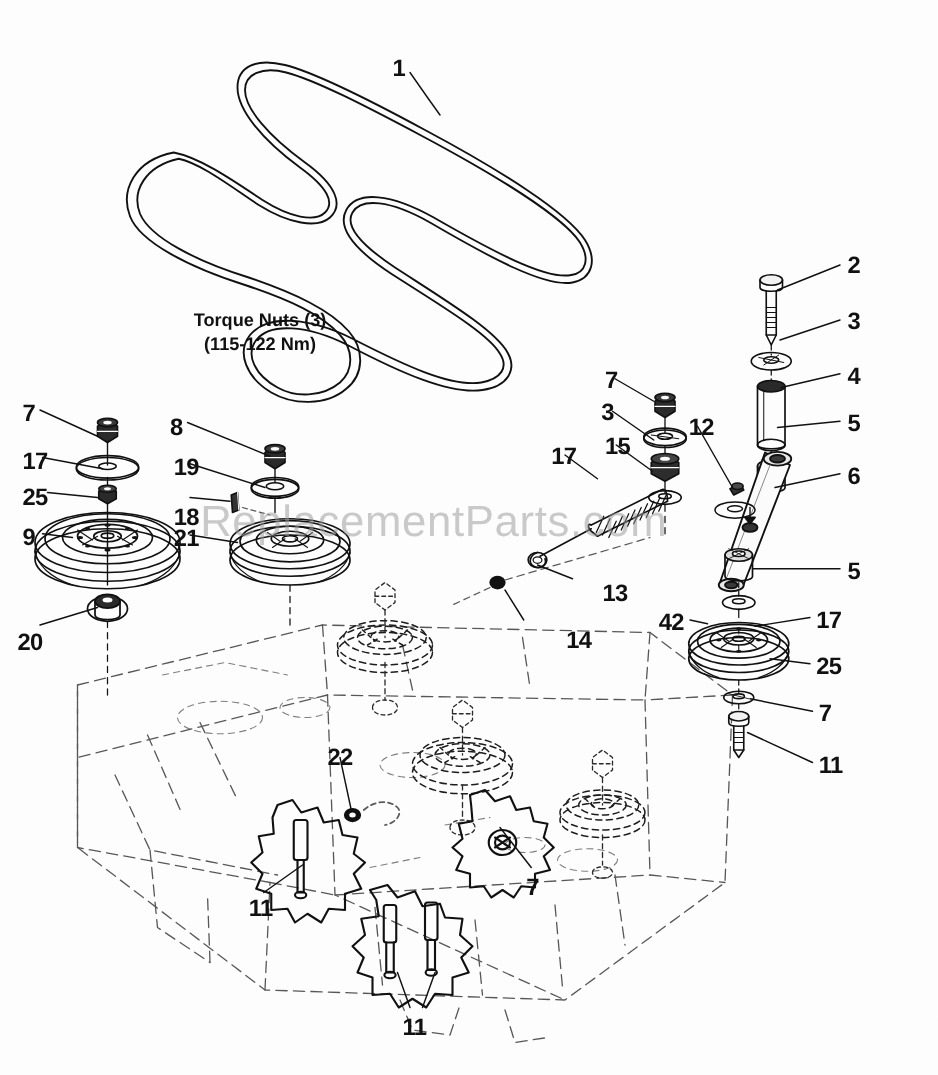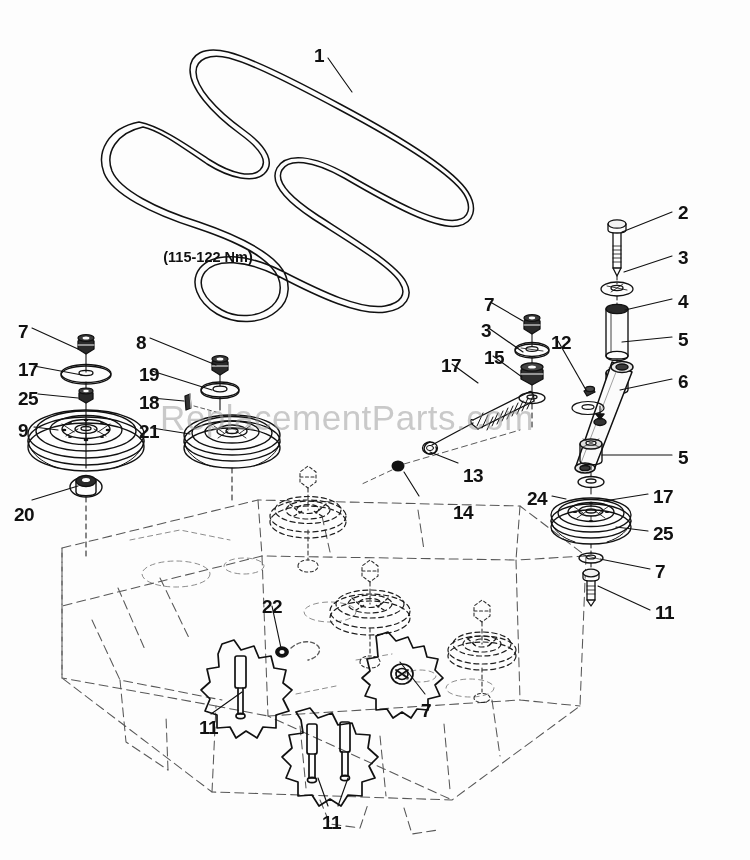--- a/index.html
+++ b/index.html
@@ -574,53 +574,54 @@
           <path d="M 211 714 L 242 692"></path>
           <path d="M 425 694 L 400 662"></path>
           <path d="M 328 806 L 318 778"></path>
           <path d="M 338 806 L 348 778"></path>
         </g>
 
     </g>
   </svg>
 
   <div id="note-block">
+    <div>Torque Nuts (3)</div>
     <div>(115-122 Nm)</div>
   </div>
 
   <div id="watermark">ReplacementParts.com</div>
 
   <div id="callout-layer">
       <div class="callout" style="left: 314px; top: 46px;">1</div>
       <div class="callout" style="left: 678px; top: 203px;">2</div>
       <div class="callout" style="left: 678px; top: 248px;">3</div>
       <div class="callout" style="left: 678px; top: 292px;">4</div>
       <div class="callout" style="left: 678px; top: 330px;">5</div>
       <div class="callout" style="left: 678px; top: 372px;">6</div>
       <div class="callout" style="left: 678px; top: 448px;">5</div>
       <div class="callout" style="left: 653px; top: 487px;">17</div>
       <div class="callout" style="left: 653px; top: 524px;">25</div>
       <div class="callout" style="left: 655px; top: 562px;">7</div>
       <div class="callout" style="left: 655px; top: 603px;">11</div>
-      <div class="callout" style="left: 527px; top: 489px;">24</div>
+      <div class="callout" style="left: 527px; top: 489px;">42</div>
       <div class="callout" style="left: 484px; top: 295px;">7</div>
       <div class="callout" style="left: 481px; top: 321px;">3</div>
       <div class="callout" style="left: 484px; top: 348px;">15</div>
       <div class="callout" style="left: 551px; top: 333px;">12</div>
       <div class="callout" style="left: 441px; top: 356px;">17</div>
-      <div class="callout" style="left: 463px; top: 466px;">13</div>
+      <div class="callout" style="left: 482px; top: 466px;">13</div>
       <div class="callout" style="left: 422px; top: 503px; margin-left: 31px;">14</div>
       <div class="callout" style="left: 18px; top: 322px;">7</div>
       <div class="callout" style="left: 18px; top: 360px;">17</div>
       <div class="callout" style="left: 18px; top: 389px;">25</div>
       <div class="callout" style="left: 18px; top: 421px;">9</div>
       <div class="callout" style="left: 14px; top: 505px;">20</div>
       <div class="callout" style="left: 136px; top: 333px;">8</div>
       <div class="callout" style="left: 139px; top: 365px;">19</div>
-      <div class="callout" style="left: 139px; top: 393px; text-align: center;">18</div>
+      <div class="callout" style="left: 139px; top: 405px; text-align: center;">18</div>
       <div class="callout" style="left: 139px; top: 422px;">21</div>
       <div class="callout" style="left: 262px; top: 597px;">22</div>
       <div class="callout" style="left: 199px; top: 718px;">11</div>
       <div class="callout" style="left: 421px; top: 701px;">7</div>
       <div class="callout" style="left: 322px; top: 813px;">11</div>
     </div>
 
 </div>
 
 </body></html>

